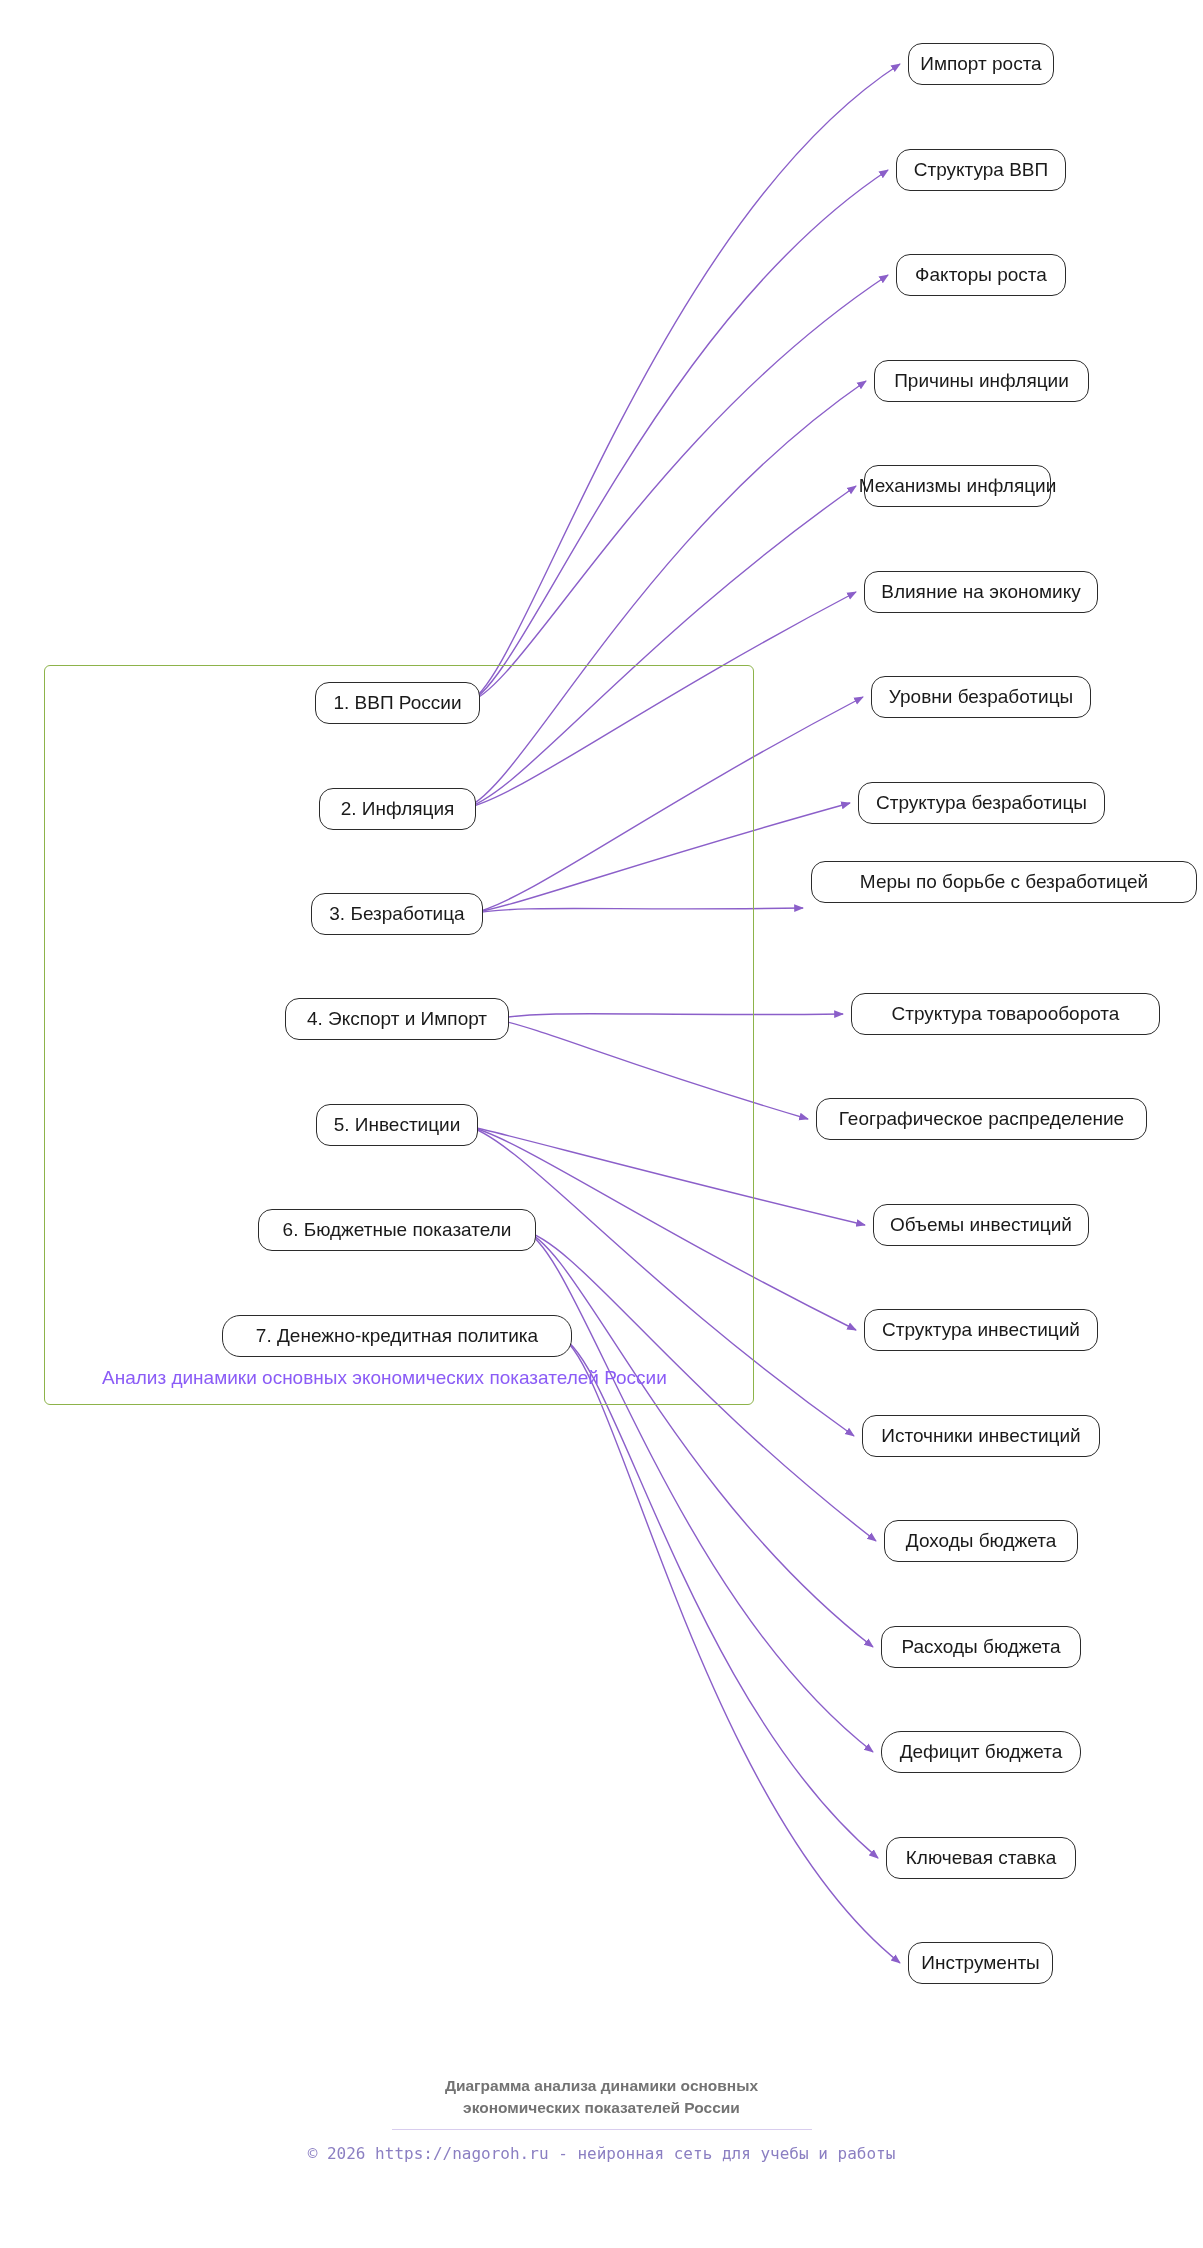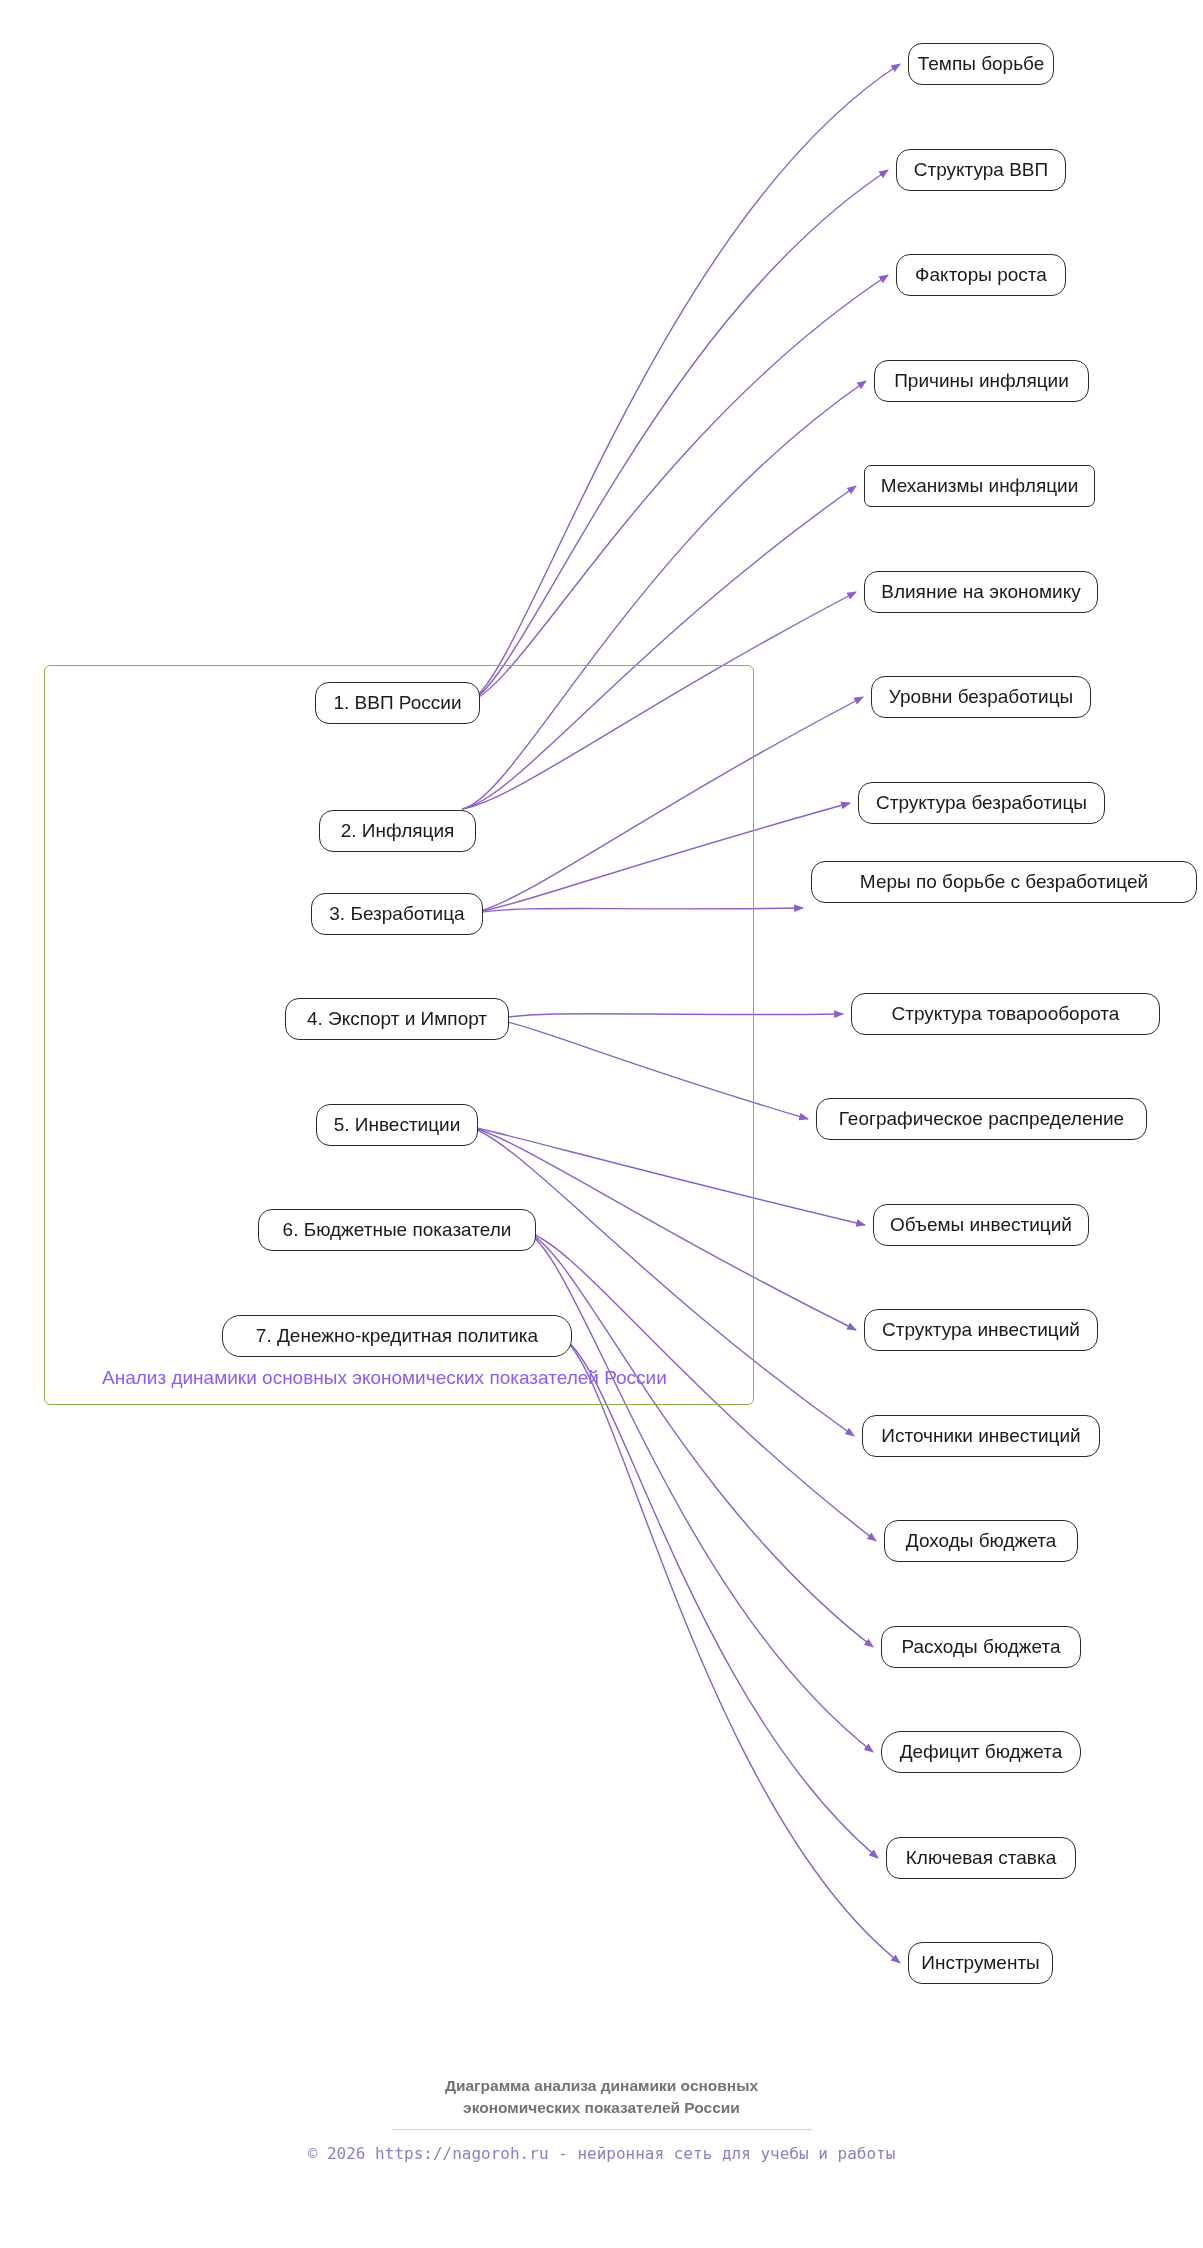--- a/index.html
+++ b/index.html
@@ -110,33 +110,33 @@
       <path d="M 522 1230 C 577 1242, 667.5 1592, 873 1752" fill="none" stroke="#8b5fc9" stroke-width="1.4" marker-end="url(#arrow)"></path>
       <path d="M 558 1336 C 613 1348, 688 1698, 878 1858" fill="none" stroke="#8b5fc9" stroke-width="1.4" marker-end="url(#arrow)"></path>
       <path d="M 558 1336 C 613 1348, 699 1803, 900 1963" fill="none" stroke="#8b5fc9" stroke-width="1.4" marker-end="url(#arrow)"></path>
     </svg>
 
   <div class="cluster" style="left: 44px; top: 665px; width: 710px; height: 740px; border-color: rgb(141, 179, 74);"></div>
   <div class="cluster-label" style="left: 58px; top: 1367px;">Анализ динамики основных экономических показателей России</div>
 
   <div id="left-nodes">
       <div class="node" style="left: 315px; top: 682px; width: 165px;">1. ВВП России</div>
-      <div class="node" style="left: 319px; top: 810px; width: 157px;">2. Инфляция</div>
+      <div class="node" style="left: 319px; top: 788px; width: 157px;">2. Инфляция</div>
       <div class="node" style="left: 311px; top: 893px; width: 172px;">3. Безработица</div>
       <div class="node" style="left: 285px; top: 998px; width: 224px;">4. Экспорт и Импорт</div>
       <div class="node" style="left: 316px; top: 1104px; width: 162px;">5. Инвестиции</div>
       <div class="node" style="left: 258px; top: 1209px; width: 278px;">6. Бюджетные показатели</div>
       <div class="node" style="left: 222px; top: 1315px; width: 350px; border-radius: 18px;">7. Денежно-кредитная политика</div>
     </div>
   <div id="right-nodes">
-      <div class="node" style="left: 908px; top: 43px; width: 146px;">Темпы борьбе</div>
+      <div class="node" style="left: 908px; top: 43px; width: 146px;">Импорт роста</div>
       <div class="node" style="left: 896px; top: 149px; width: 170px;">Структура ВВП</div>
       <div class="node" style="left: 896px; top: 254px; width: 170px;">Факторы роста</div>
       <div class="node" style="left: 874px; top: 360px; width: 215px;">Причины инфляции</div>
-      <div class="node" style="left: 864px; top: 465px; width: 231px; border-radius: 7px;">Механизмы инфляции</div>
+      <div class="node" style="left: 864px; top: 465px; width: 187px;">Механизмы инфляции</div>
       <div class="node" style="left: 864px; top: 571px; width: 234px;">Влияние на экономику</div>
       <div class="node" style="left: 871px; top: 676px; width: 220px; text-align: right;">Уровни безработицы</div>
       <div class="node" style="left: 858px; top: 782px; width: 247px;">Структура безработицы</div>
       <div class="node" style="left: 811px; top: 861px; width: 386px;">Меры по борьбе с безработицей</div>
       <div class="node" style="left: 851px; top: 993px; width: 309px;">Структура товарооборота</div>
       <div class="node" style="left: 816px; top: 1098px; width: 331px;">Географическое распределение</div>
       <div class="node" style="left: 873px; top: 1204px; width: 216px;">Объемы инвестиций</div>
       <div class="node" style="left: 864px; top: 1309px; width: 234px;">Структура инвестиций</div>
       <div class="node" style="left: 862px; top: 1415px; width: 238px;">Источники инвестиций</div>
       <div class="node" style="left: 884px; top: 1520px; width: 194px;">Доходы бюджета</div>

